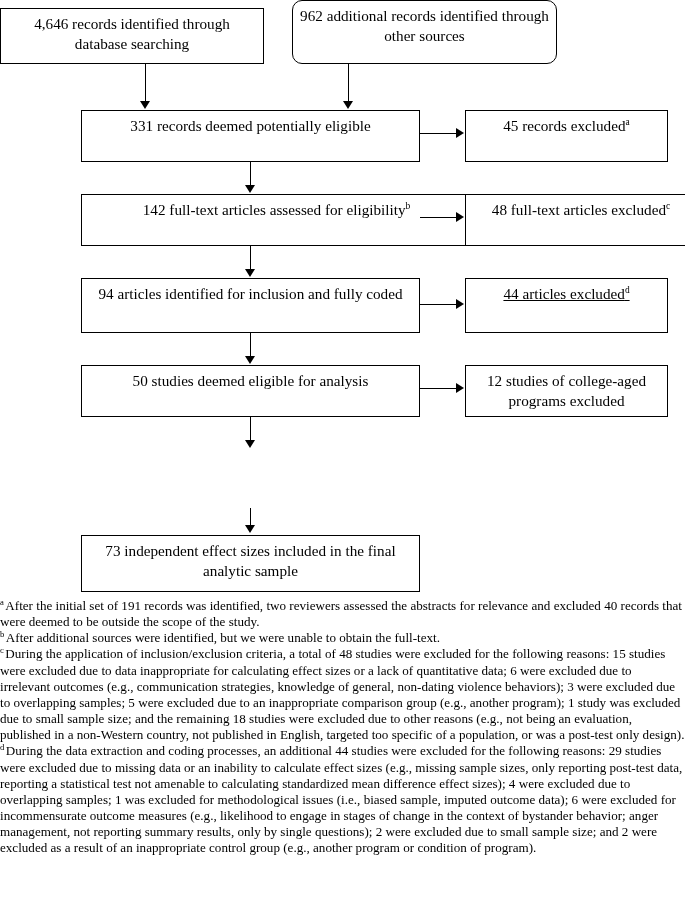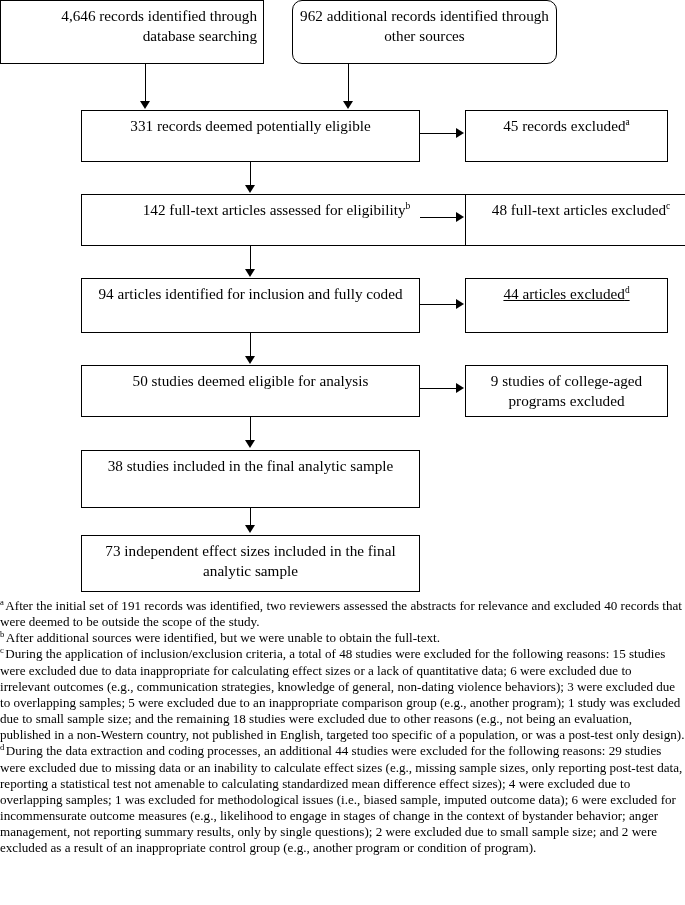--- a/index.html
+++ b/index.html
@@ -88,21 +88,21 @@
     vertical-align: super;
     line-height: 0;
     margin-right: 1.5px;
   }
 </style>
 </head>
 <body>
 
 <div id="diagram">
 
-  <div class="box" style="left:0px; top:0px; width:264px; height:64px;text-align:right;">
+  <div class="box" style="left:0px; top:8px; width:264px; height:56px;">
     <span>4,646 records identified through database searching</span>
   </div>
 
   <div class="box" style="left:292px; top:0px; width:265px; height:64px;border-radius:10px;">
     <span>962 additional records identified through other sources</span>
   </div>
 
   <div class="vline" style="left:145px; top:64px; height:38px;"></div>
   <div class="arrow-down" style="left:140px; top:101px;"></div>
 
@@ -149,32 +149,29 @@
   <div class="arrow-right" style="left:456px; top:299px;"></div>
 
   <div class="vline" style="left:250px; top:333px; height:24px;"></div>
   <div class="arrow-down" style="left:245px; top:356px;"></div>
 
   <div class="box" style="left:81px; top:365px; width:339px; height:52px;">
     <span>50 studies deemed eligible for analysis</span>
   </div>
 
   <div class="box" style="left:465px; top:365px; width:203px; height:52px;">
-    <span>9 studies of college-aged programs excluded</span>
+    <span>12 studies of college-aged programs excluded</span>
   </div>
 
   <div class="hline" style="left:420px; top:388px; width:38px;"></div>
   <div class="arrow-right" style="left:456px; top:383px;"></div>
 
   <div class="vline" style="left:250px; top:417px; height:24px;"></div>
   <div class="arrow-down" style="left:245px; top:440px;"></div>
 
-  <div class="box" style="left:81px; top:450px; width:339px; height:58px;">
-    <span>38 studies included in the final analytic sample</span>
-  </div>
 
   <div class="vline" style="left:250px; top:508px; height:18px;"></div>
   <div class="arrow-down" style="left:245px; top:525px;"></div>
 
   <div class="box" style="left:81px; top:535px; width:339px; height:57px;">
     <span>73 independent effect sizes included in the final analytic sample</span>
   </div>
 
 </div>
 

